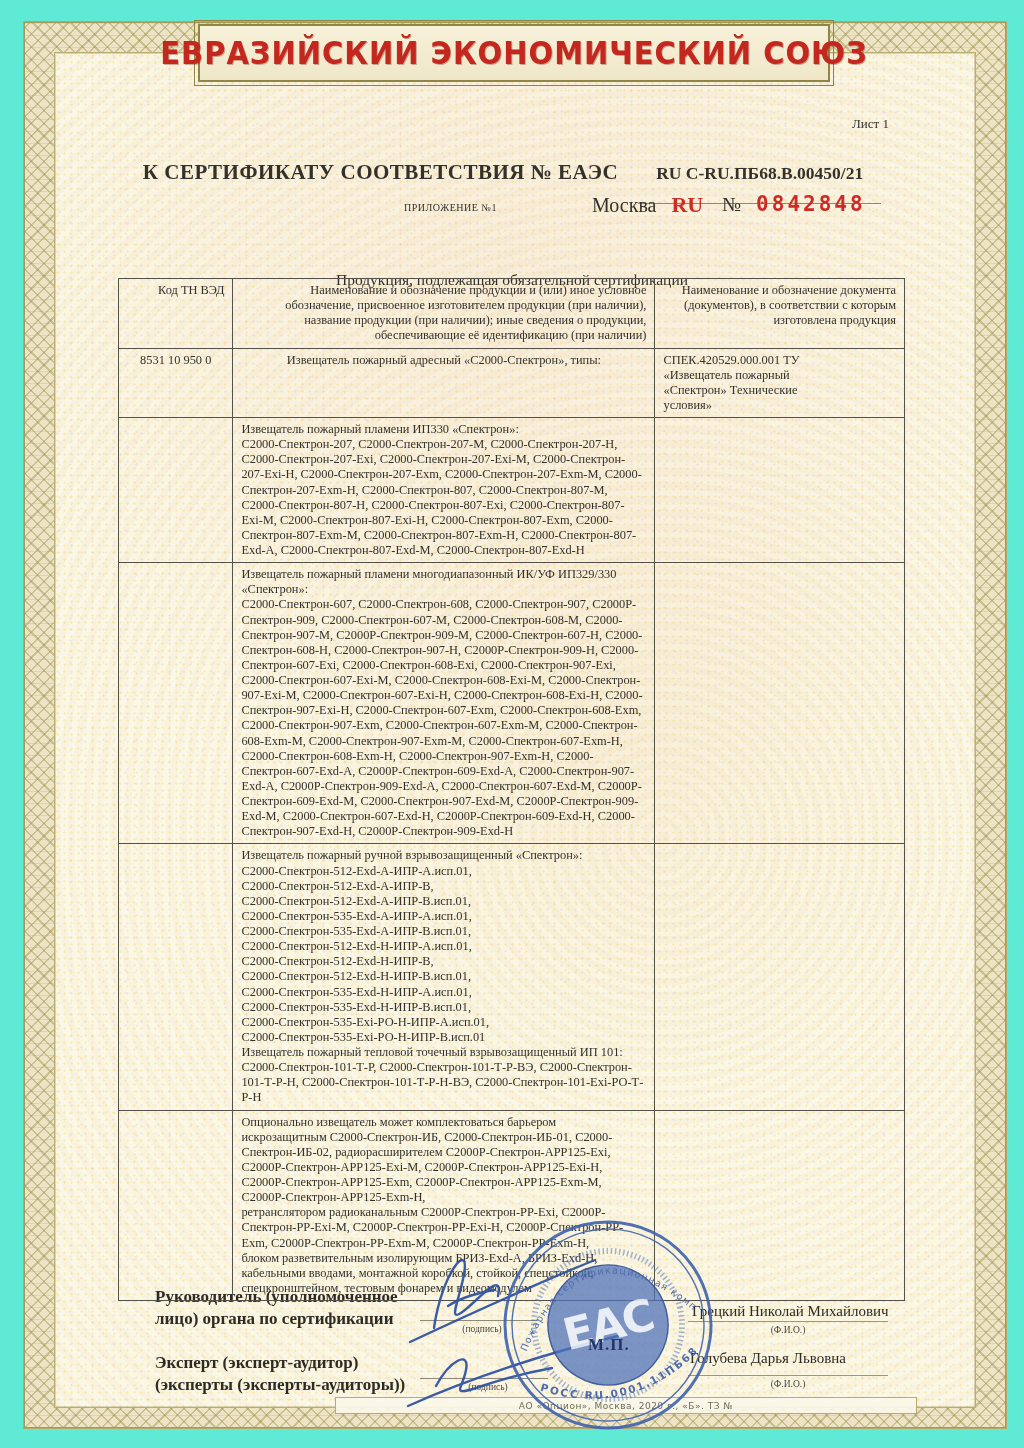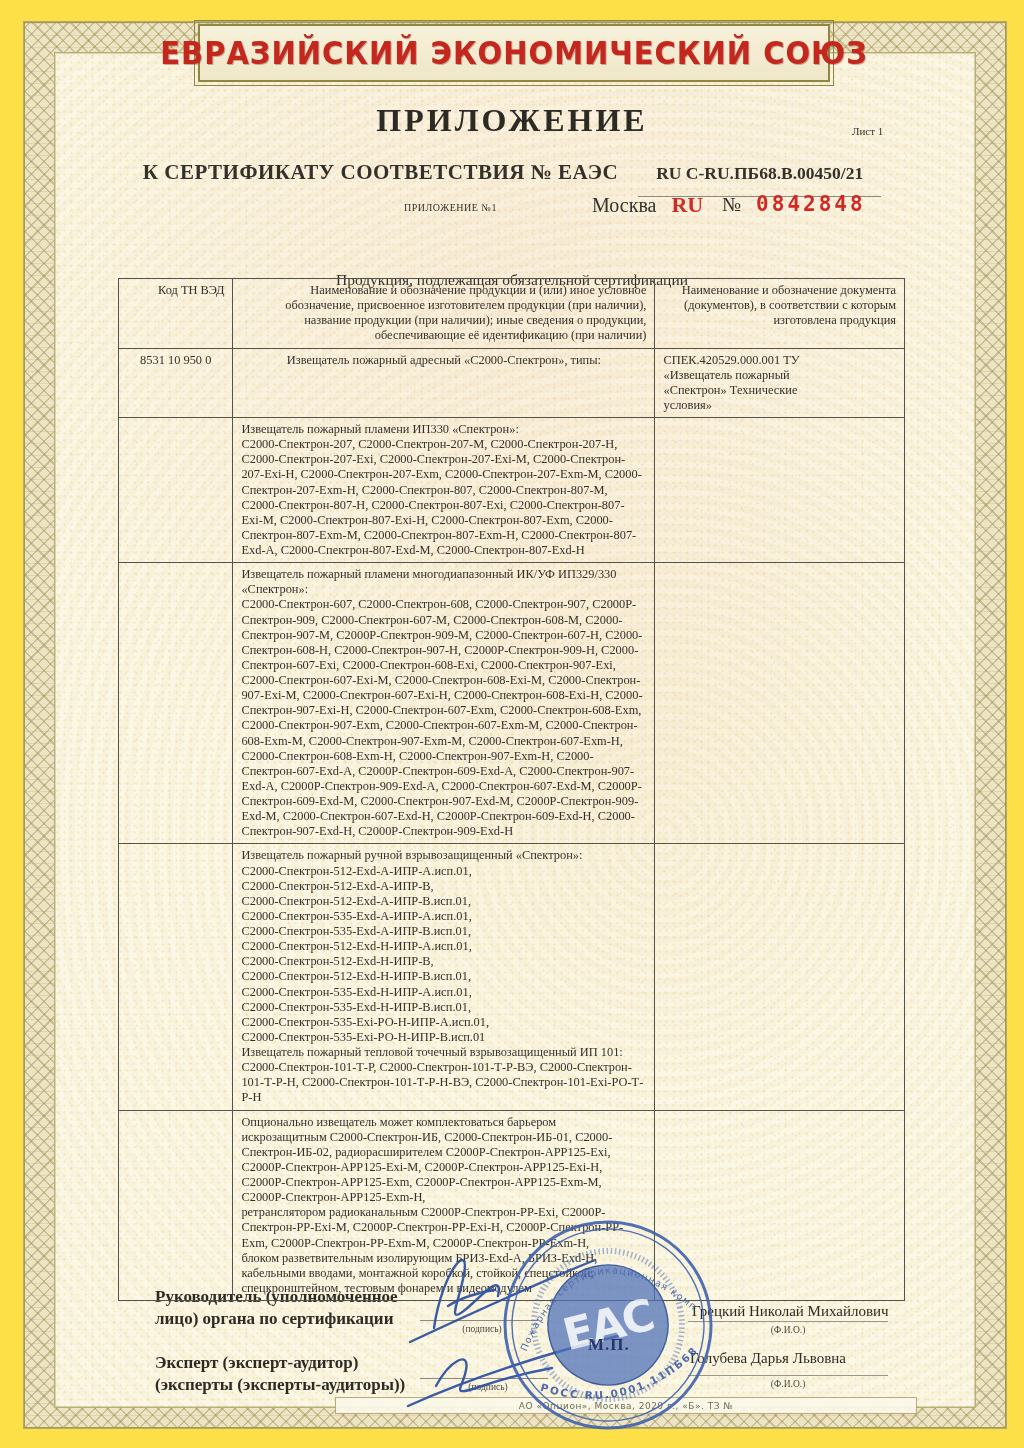--- a/index.html
+++ b/index.html
@@ -1,16 +1,16 @@
 <!DOCTYPE html>
 <html><head>
 <meta charset="utf-8">
 <style>
   html,body{margin:0;padding:0;background:#ffffff;}
-  .page{position:relative;width:1024px;height:1448px;background:#fde047;overflow:hidden;
+  .page{position:relative;width:1024px;height:1448px;background:#5eead4;overflow:hidden;
         font-family:"Liberation Serif","DejaVu Serif",serif;color:#34312a;}
 
   
   .frame{position:absolute;left:24px;top:22px;right:18px;bottom:20px;
     background:
       repeating-linear-gradient(45deg, rgba(146,132,62,.38) 0 1.6px, transparent 1.6px 9px),
       repeating-linear-gradient(-45deg, rgba(146,132,62,.38) 0 1.6px, transparent 1.6px 9px),
       repeating-linear-gradient(0deg, rgba(146,132,62,.15) 0 1px, transparent 1px 12px),
       #ece4c4;
     box-shadow: inset 0 0 0 1px #a49a58, 0 0 0 1px #b3a968;}
@@ -31,24 +31,24 @@
     background:linear-gradient(#f7f1da,#efe7c8);
     border:2px solid #8f8644;outline:1px solid #8f8644;outline-offset:3px;
     display:flex;align-items:center;justify-content:center;}
   .banner span{font-family:"DejaVu Sans","Liberation Sans",sans-serif;font-weight:800;
     font-size:29px;letter-spacing:1px;color:#c3271d;white-space:nowrap;
     transform:scaleY(1.12);text-shadow:1px 1px 0 rgba(125,35,25,.35);}
 
   .abs{position:absolute;}
   .title{left:0;right:0;top:102px;text-align:center;font-size:32px;font-weight:bold;
          letter-spacing:3px;color:#2c2a24;}
-  .sheetno{left:852px;top:116px;font-size:11px;margin-top:9px;}
+  .sheetno{left:852px;top:116px;font-size:13px;}
   .certline{left:0;right:0;top:160px;display:flex;justify-content:center;align-items:baseline;gap:20px;}
   .certlabel{font-size:21px;font-weight:bold;letter-spacing:.5px;}
-  .certnum{font-size:17.5px;font-weight:bold;padding:0 18px 12px 18px;border-bottom:1px solid #8d8a7c;}
+  .certnum{font-size:17.5px;font-weight:bold;padding:0 18px 19px 18px;border-bottom:1px solid #8d8a7c;}
   .appendixno{left:404px;top:202px;font-size:10px;letter-spacing:.5px;}
   .series{left:592px;top:192px;font-size:20px;}
   .series .ru{color:#cf2b26;font-weight:bold;font-size:22px;margin-left:10px;}
   .blanknum{left:722px;top:192px;font-size:20px;}
   .blanknum .digits{font-family:"DejaVu Sans Mono","Liberation Mono",monospace;font-weight:bold;
     color:#cf2b26;font-size:21px;letter-spacing:3px;margin-left:10px;}
   .section-title{left:0;right:0;top:239px;text-align:center;font-size:15.5px;margin-top:32px;}
 
   
   table.main{position:absolute;left:118px;top:278px;width:787px;border-collapse:collapse;z-index:2;}
@@ -95,21 +95,20 @@
 
 <div class="page">
 
   <div class="frame"></div>
   <div class="sheet"></div>
 
   <div class="banner">
     <span>ЕВРАЗИЙСКИЙ ЭКОНОМИЧЕСКИЙ СОЮЗ</span>
   </div>
 
-  <div class="abs title">ПРИЛОЖЕНИЕ</div>
   <div class="abs sheetno">Лист 1</div>
 
   <div class="abs certline">
     <span class="certlabel">К СЕРТИФИКАТУ СООТВЕТСТВИЯ № ЕАЭС</span>
     <span class="certnum">RU С-RU.ПБ68.В.00450/21</span>
   </div>
 
   <div class="abs appendixno">ПРИЛОЖЕНИЕ №1</div>
   <div class="abs series">
     <span>Москва</span>

